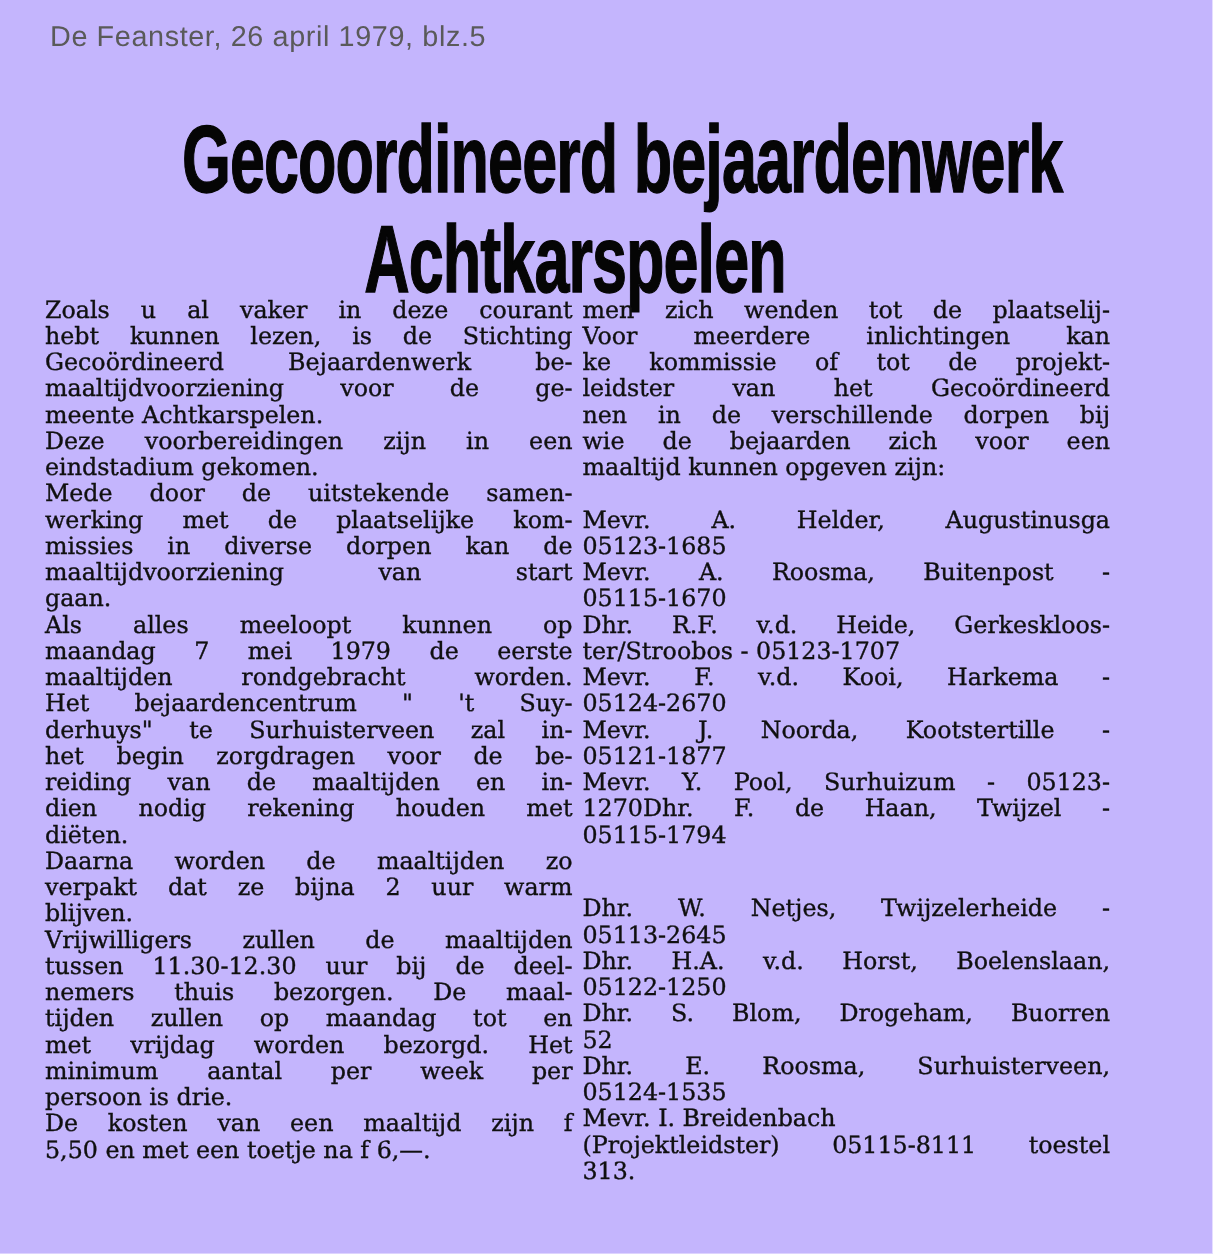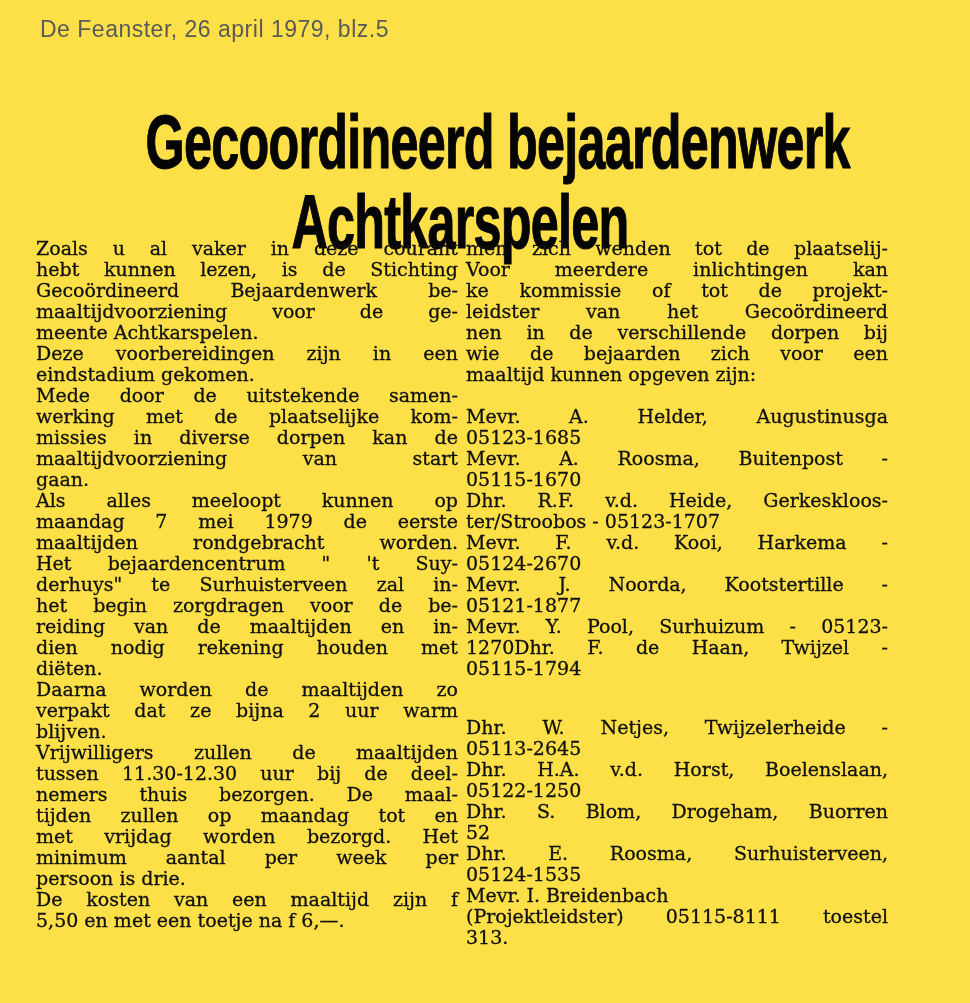--- a/index.html
+++ b/index.html
@@ -4,37 +4,37 @@
 <style>
   html, body {
     margin: 0;
     padding: 0;
     background: #ffffff;
   }
   .page {
     position: relative;
     width: 970px;
     height: 1003px;
-    background: #fde047;
+    background: #c4b5fd;
     overflow: hidden;
     font-family: "DejaVu Serif", serif;
   }
   .masthead {
     position: absolute;
     left: 40px;
     top: 16px;
     font-family: "Liberation Sans", sans-serif;
     font-size: 23px;
     color: #5a5a5a;
     letter-spacing: 0.5px;
   }
   .headline {
     position: absolute;
     left: 35px;
-    top: 101px;
+    top: 88px;
     width: 850px;
     margin: 0;
     text-align: center;
     color: #050505;
     font-family: "Liberation Sans", sans-serif;
     font-weight: bold;
   }
   .headline .hl {
     display: block;
     font-size: 68px;

